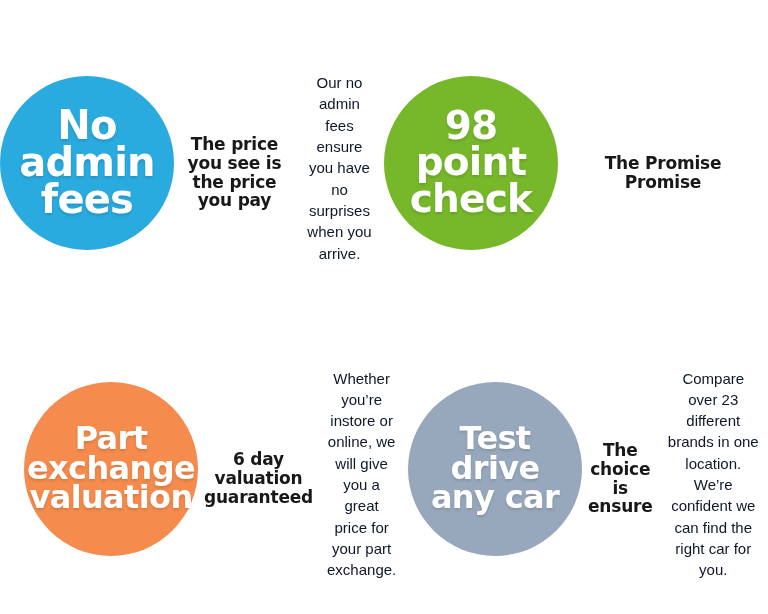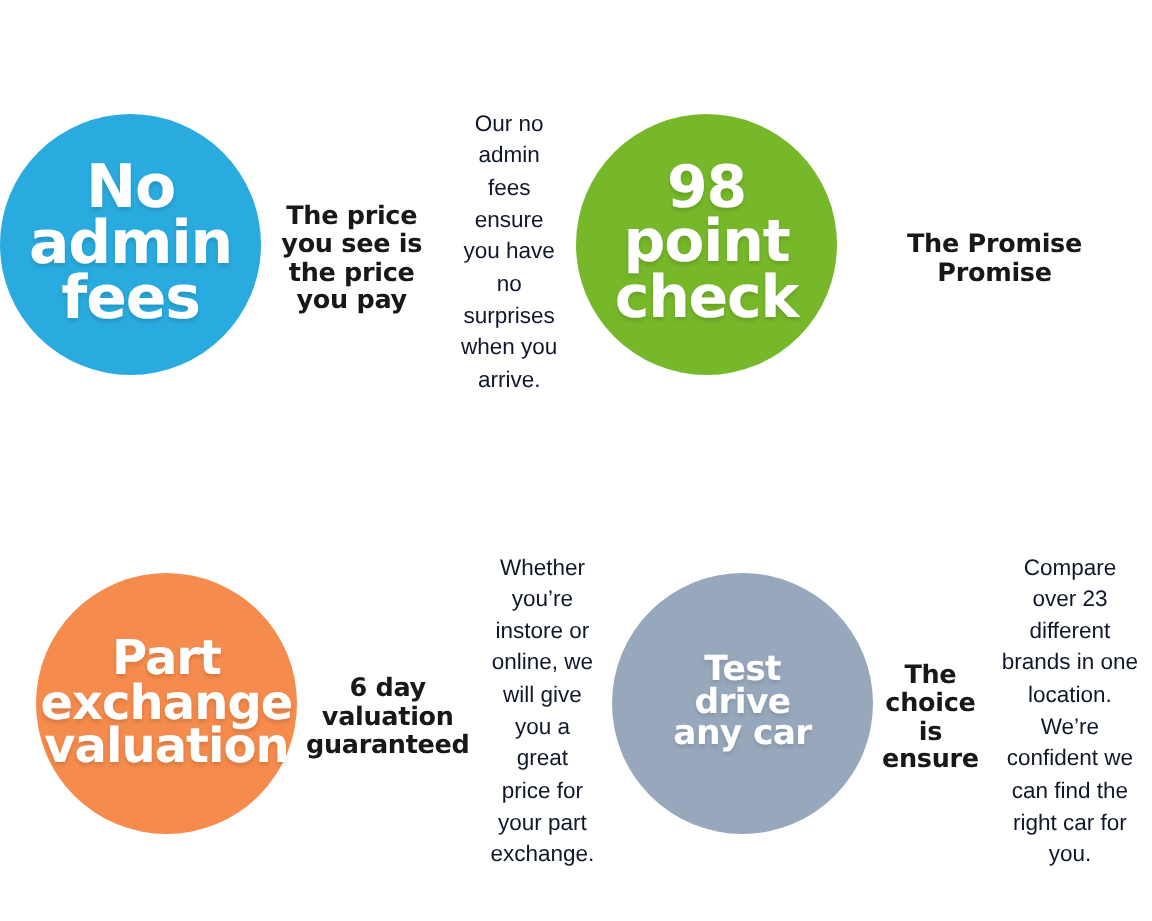--- a/index.html
+++ b/index.html
@@ -53,21 +53,21 @@
     white-space: pre-line;
     text-shadow: 0 2px 3px rgba(0,0,0,0.13);
     position: relative;
     z-index: 2;
   }
 
   
   .badge--blue   .badge-text { font-size: 40px; }
   .badge--green  .badge-text { font-size: 39px; }
   .badge--orange .badge-text { font-size: 32px; width: 200px; }
-  .badge--grey   .badge-text { font-size: 23px; width: 186px; text-align: center; }
+  .badge--grey   .badge-text { font-size: 32px; width: 186px; text-align: center; }
 
   
   .feature-heading {
     margin: 0;
     padding: 0 6px;
     font-family: "DejaVu Sans", sans-serif;
     font-size: 17px;
     font-weight: bold;
     letter-spacing: -0.012em;
     color: #181818;

